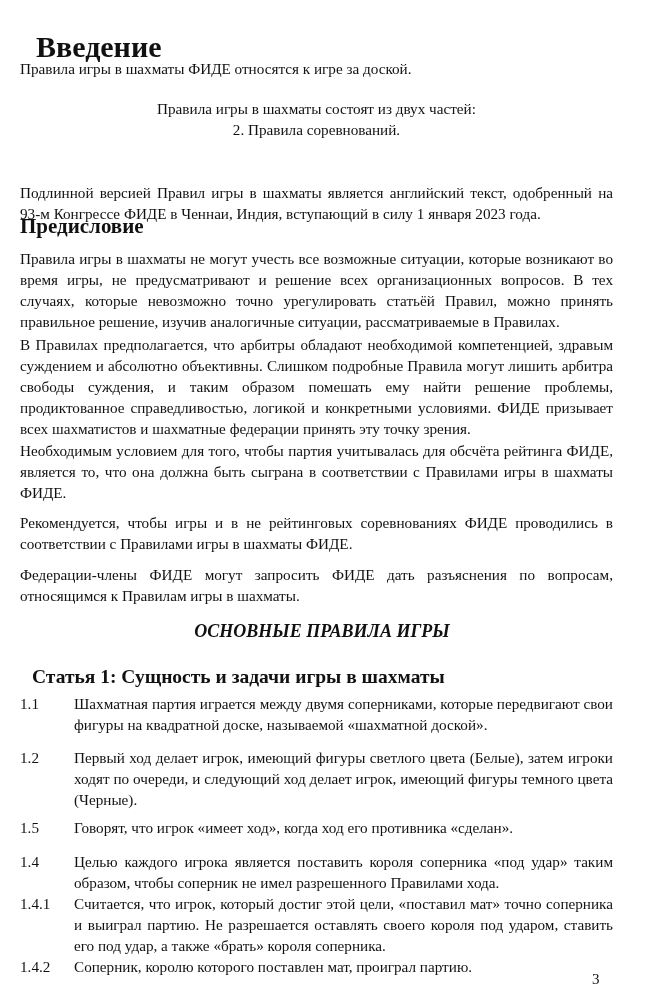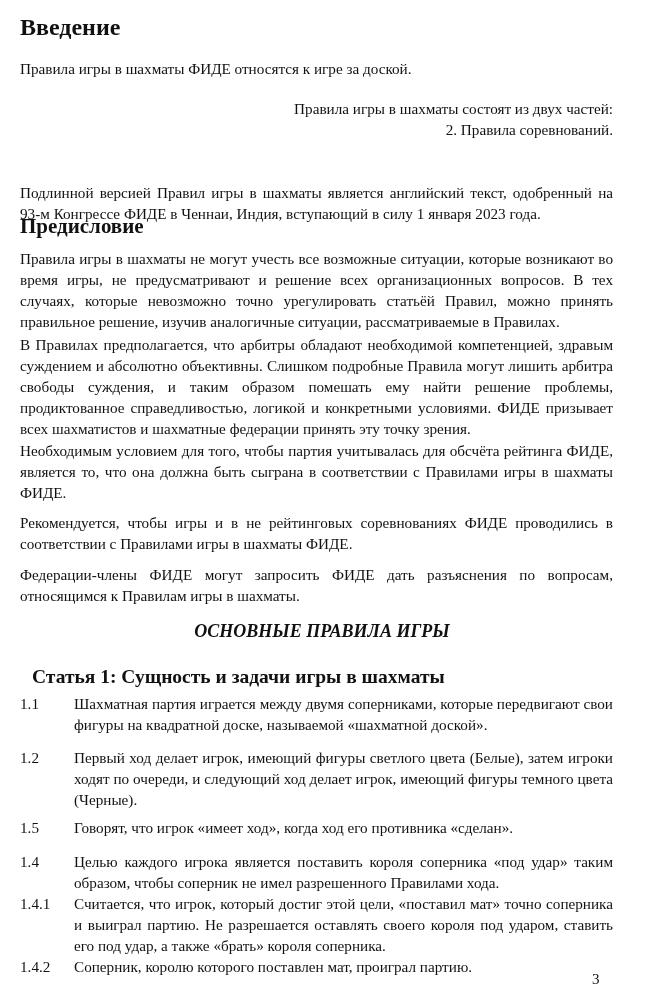--- a/index.html
+++ b/index.html
@@ -1,39 +1,39 @@
 <!DOCTYPE html>
 <html><head>
 <meta charset="utf-8">
 <style>
   html, body { margin: 0; padding: 0; background: #ffffff; }
   body {
     width: 650px; height: 989px; position: relative; overflow: hidden;
     font-family: "Liberation Serif", "DejaVu Serif", serif;
     color: #111111;
   }
-  .h1 { position: absolute; left: 20px; top: 14px; font-size: 24px; font-weight: bold; margin: 0; }
+  .h1 { position: absolute; left: 20px; top: 14px; font-size: 30px; font-weight: bold; margin: 16px; }
   .p { position: absolute; left: 20px; width: 593px; font-size: 15.2px; line-height: 21px; text-align: justify; margin: 0; }
   .p.last { text-align-last: left; }
   .h3 { position: absolute; left: 20px; font-size: 21px; font-weight: bold; margin: 0; }
   .center-title { position: absolute; left: 0; width: 636px; text-align: center; font-size: 18px; font-weight: bold; margin: 4px; font-style: italic; }
   .h2 { position: absolute; left: 20px; font-size: 19.5px; font-weight: bold; margin: 12px; }
   .item { position: absolute; left: 20px; width: 593px; font-size: 15.2px; line-height: 21px; }
   .item .num { position: absolute; left: 0; top: 0; width: 50px; }
   .item .txt { position: absolute; left: 54px; top: 0; width: 539px; text-align: justify; }
   .pagenum { position: absolute; left: 592px; top: 971px; font-size: 15px; }
 </style>
 </head>
 <body>
 
 <h1 class="h1">Введение</h1>
 
 <p class="p" style="top:58px">Правила игры в шахматы ФИДЕ относятся к игре за доской.</p>
 
-<div class="p" style="top:98px; text-align:right">
+<div class="p" style="top:98px; text-align:center">
   <div>Правила игры в шахматы состоят из двух частей:</div>
   <div>2. Правила соревнований.</div>
 </div>
 
 <p class="p last" style="top:182px">Подлинной версией Правил игры в шахматы является английский текст, одобренный на 93-м Конгрессе ФИДЕ в Ченнаи, Индия, вступающий в силу 1 января 2023 года.</p>
 
 <h3 class="h3" style="top:214px">Предисловие</h3>
 
 <p class="p last" style="top:248px">Правила игры в шахматы не могут учесть все возможные ситуации, которые возникают во время игры, не предусматривают и решение всех организационных вопросов. В тех случаях, которые невозможно точно урегулировать статьёй Правил, можно принять правильное решение, изучив аналогичные ситуации, рассматриваемые в Правилах.</p>
 <p class="p last" style="top:334px">В Правилах предполагается, что арбитры обладают необходимой компетенцией, здравым суждением и абсолютно объективны. Слишком подробные Правила могут лишить арбитра свободы суждения, и таким образом помешать ему найти решение проблемы, продиктованное справедливостью, логикой и конкретными условиями. ФИДЕ призывает всех шахматистов и шахматные федерации принять эту точку зрения.</p>

